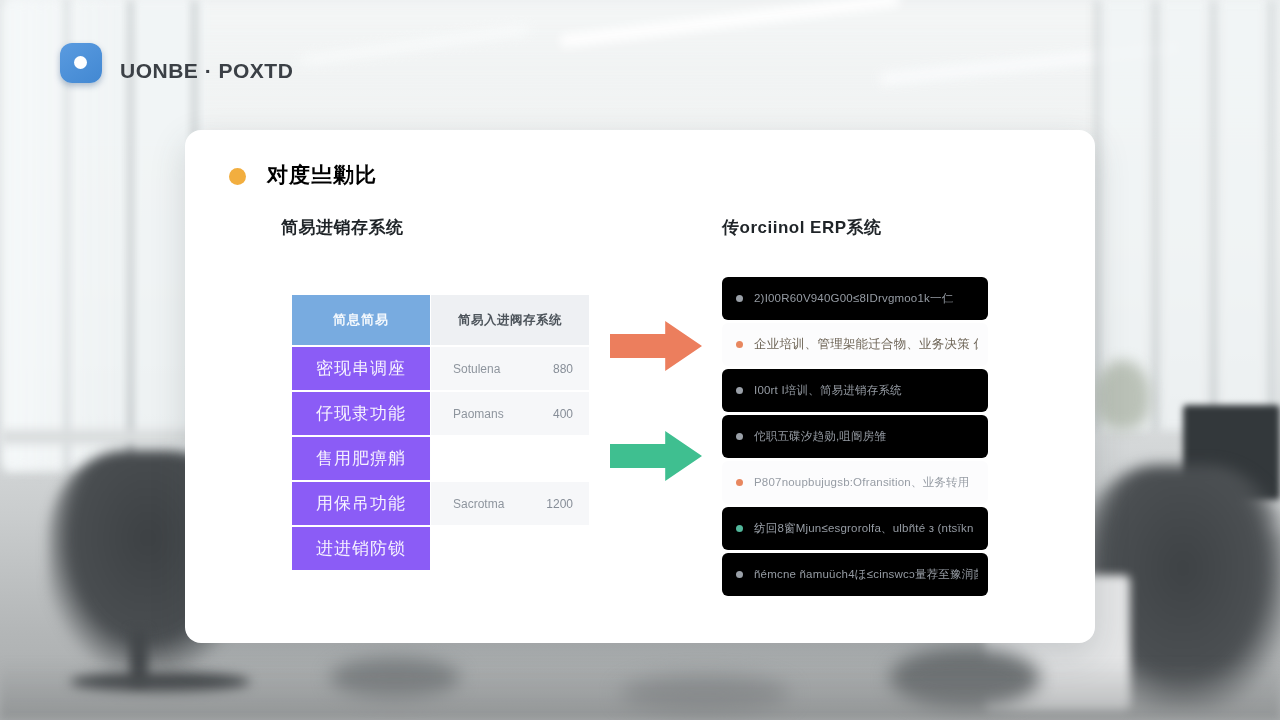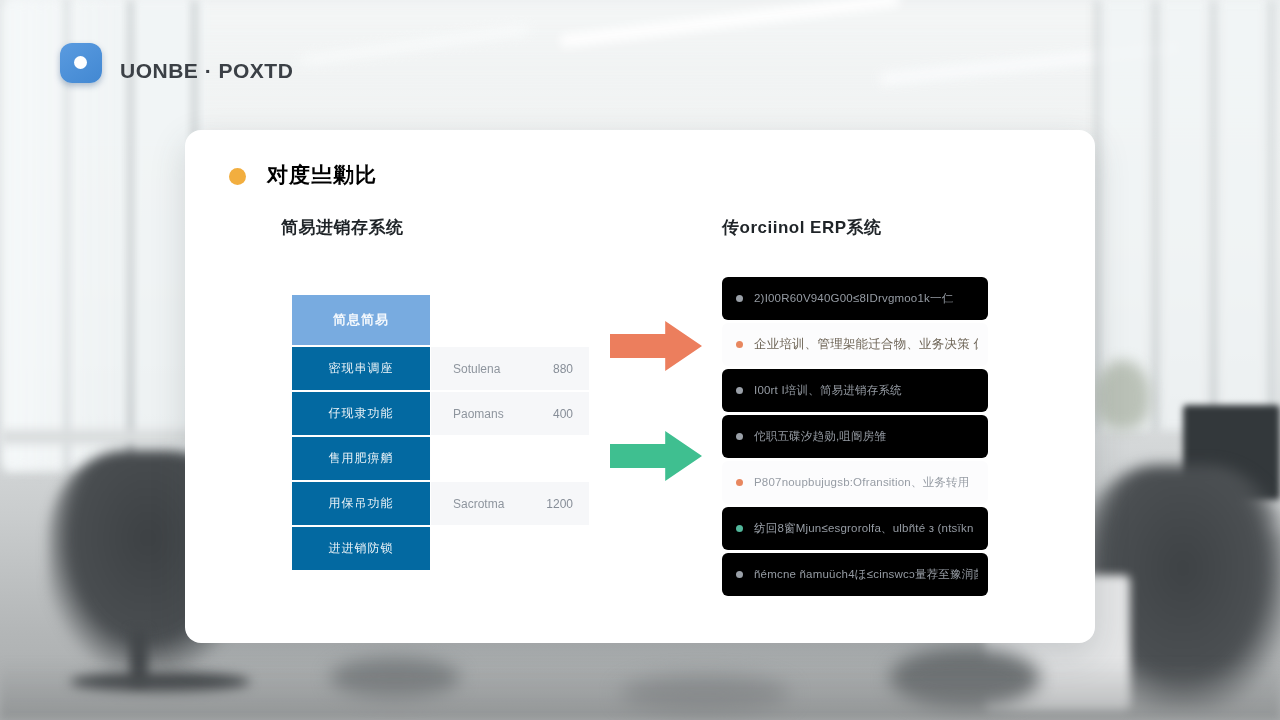--- a/index.html
+++ b/index.html
@@ -58,21 +58,21 @@
   .card-title{position:absolute;left:82px;top:31px;font-size:21px;font-weight:700;color:#000000;letter-spacing:1px;}
   .col-heading{position:absolute;top:86px;font-size:17px;font-weight:700;color:#1f2428;letter-spacing:.5px;}
   .heading-left{left:96px;}
   .heading-right{left:537px;text-align:right;}
 
   
   .table{position:absolute;left:98px;top:165px;width:297px;display:flex;flex-direction:column;gap:2px;margin-left:9px;}
   .trow{display:flex;gap:1px;height:43px;}
   .trow.head{height:50px;}
   .tlabel{width:138px;flex:0 0 138px;display:flex;align-items:center;justify-content:center;
-    background:#0369a1;color:rgba(255,255,255,.92);font-size:12px;letter-spacing:1px;}
+    background:#8b5cf6;color:rgba(255,255,255,.92);font-size:17px;letter-spacing:1px;}
   .trow.head .tlabel{background:#78abe0;font-size:13px;font-weight:700;}
   .tval{flex:1;display:flex;align-items:center;justify-content:space-between;
     background:#f6f7f9;color:#8e959e;font-size:12px;padding:0 16px 0 22px;}
   .trow.head .tval{background:#eef0f3;color:#4d545b;font-size:12.5px;font-weight:700;justify-content:center;padding:0 6px;letter-spacing:.5px;}
   .tnum{color:#878e98;}
 
   
   .arrow{position:absolute;width:92px;height:52px;
     clip-path:polygon(0 27%,60% 27%,60% 2%,100% 50%,60% 98%,60% 73%,0 73%);}
   .arrow-orange{left:425px;top:190px;}
@@ -123,20 +123,21 @@
 <div class="card">
   <div class="title-dot"></div>
   <div class="card-title">对度亗勦比</div>
 
   <div class="col-heading heading-left">简易进销存系统</div>
   <div class="col-heading heading-right">传orciinol ERP系统</div>
 
   <div class="table">
     <div class="trow head">
       <div class="tlabel">简息简易</div>
+      <div class="tval">简易入进阀存系统</div>
     </div>
     <div class="trow">
       <div class="tlabel">密现串调座</div>
       <div class="tval">
         <span class="tname">Sotulena</span>
         <span class="tnum">880</span>
       </div>
     </div>
     <div class="trow">
       <div class="tlabel">仔现隶功能</div>

